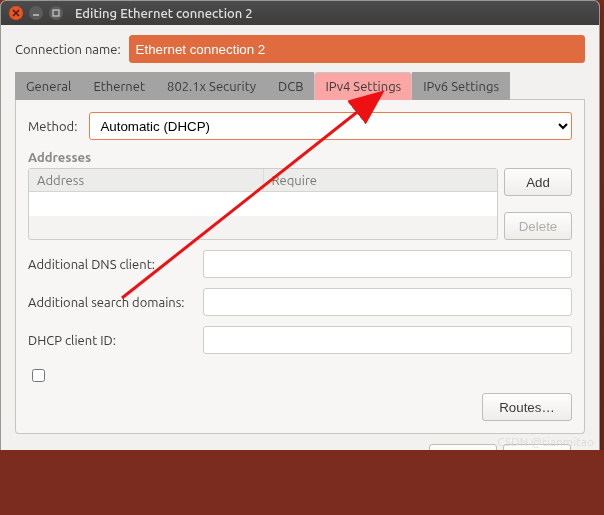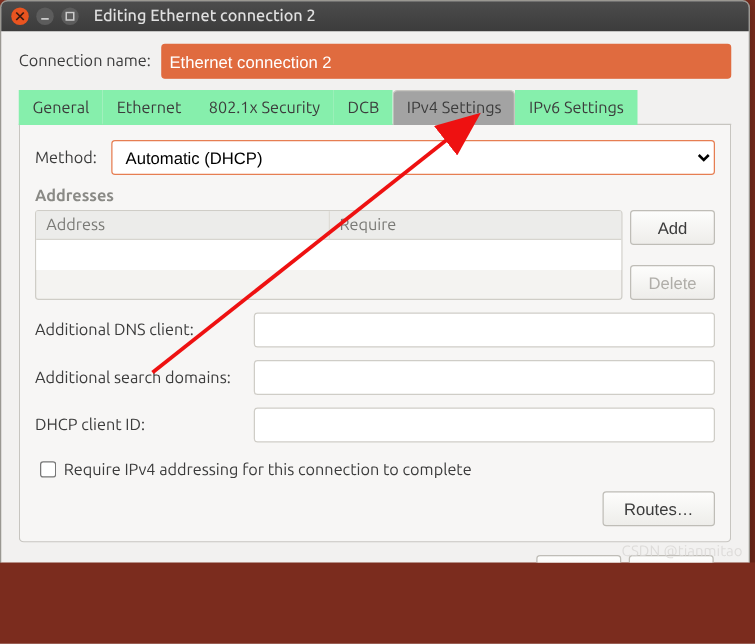--- a/index.html
+++ b/index.html
@@ -10,22 +10,22 @@
   .tbtn{width:14px;height:14px;border-radius:50%;background:#5c5c5c;display:flex;align-items:center;justify-content:center}
   .tbtn.close{background:#e95420}
   .tbtn svg{width:8px;height:8px}
   .title{padding-left:12px;font-size:13px;color:#e0e0e0}
   .content{padding:10px 14px}
   .row{display:flex;align-items:center;margin-bottom:8px}
   .row label{margin-right:8px}
   .name-input{flex:1;height:26px;border:1px solid #e06b3f;border-radius:3px;background:#e06b3f;color:#fff;padding:0 6px;font:13px inherit}
   .name-input::selection{background:#fff;color:#e06b3f}
   .tabs{display:flex;border-bottom:1px solid #c7c5c0;margin:4px 0 0}
-  .tab{padding:6px 10px 7px;background:#86efac;border:1px solid transparent;border-bottom:none;cursor:pointer;font-size:13px;color:#3c3c3c;position:relative;top:1px}
-  .tab.active{background:#a3a3a3;border-color:#c7c5c0;border-radius:4px 4px 0 0}
+  .tab{padding:6px 10px 7px;background:#a3a3a3;border:1px solid transparent;border-bottom:none;cursor:pointer;font-size:13px;color:#3c3c3c;position:relative;top:1px}
+  .tab.active{background:#fca5a5;border-color:#c7c5c0;border-radius:4px 4px 0 0}
   .tab-body{border:1px solid #c7c5c0;border-top:none;background:#f7f6f5;padding:10px 12px 12px;border-radius:0 0 4px 4px}
   select.method{flex:1;height:28px;border:1px solid #e67e52;border-radius:3px;background:#fff;font:13px inherit;padding:0 6px}
   .section-title{color:#8a8a86;font-weight:bold;margin:10px 0 4px}
   .addr-box{display:flex;gap:6px}
   .addr-table{flex:1;border:1px solid #cfcdc7;background:#f4f3f1;border-radius:3px}
   .addr-head{display:flex;background:#ececea;border-bottom:1px solid #d7d5cf;height:22px;align-items:flex-start;color:#7a7a76}
   .addr-head span{flex:1;padding-left:8px;border-right:1px solid #dedcd6;height:100%;display:flex;align-items:center}
   .addr-head span:last-child{border-right:none}
   .addr-body{height:24px;background:#fff}
   .addr-btns{display:flex;flex-direction:column;gap:16px}
@@ -116,21 +116,20 @@
           <label>Additional search domains:</label>
           <input type="text" value="" style="">
         </div>
         <div class="form-row">
           <label>DHCP client ID:</label>
           <input type="text" value="" style="">
         </div>
 
         <div class="chk-row">
           <input type="checkbox" style="">
-          <span>Require IPv4 addressing for this connection to complete</span>
         </div>
 
         <div class="routes-row">
           <button style="min-width:90px">Routes…</button>
         </div>
       </div>
 
       <div class="footer">
         <button>Cancel</button>
         <button>Save</button>

